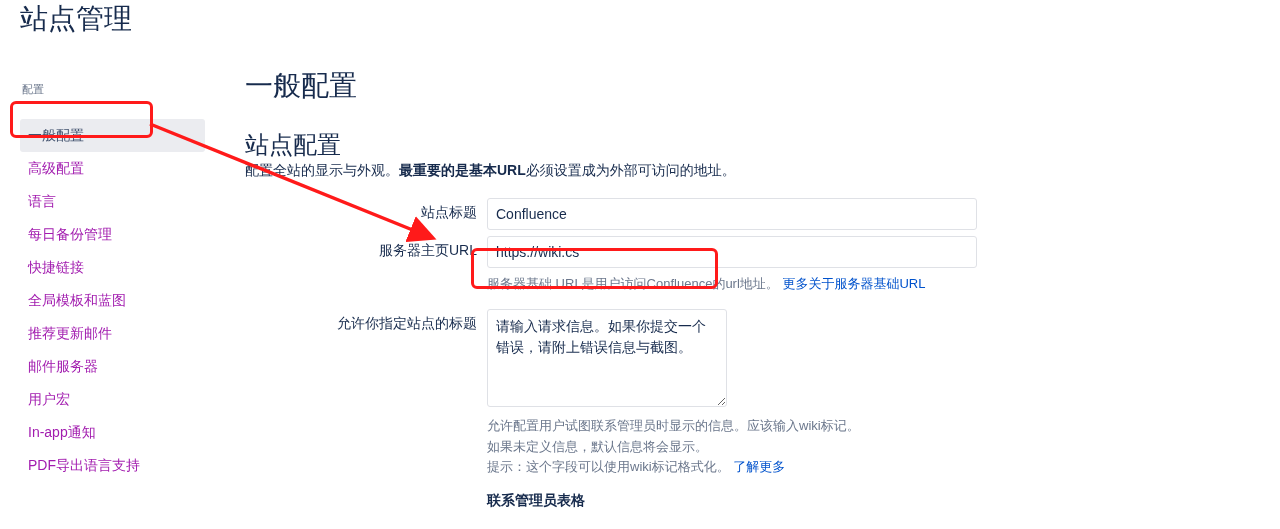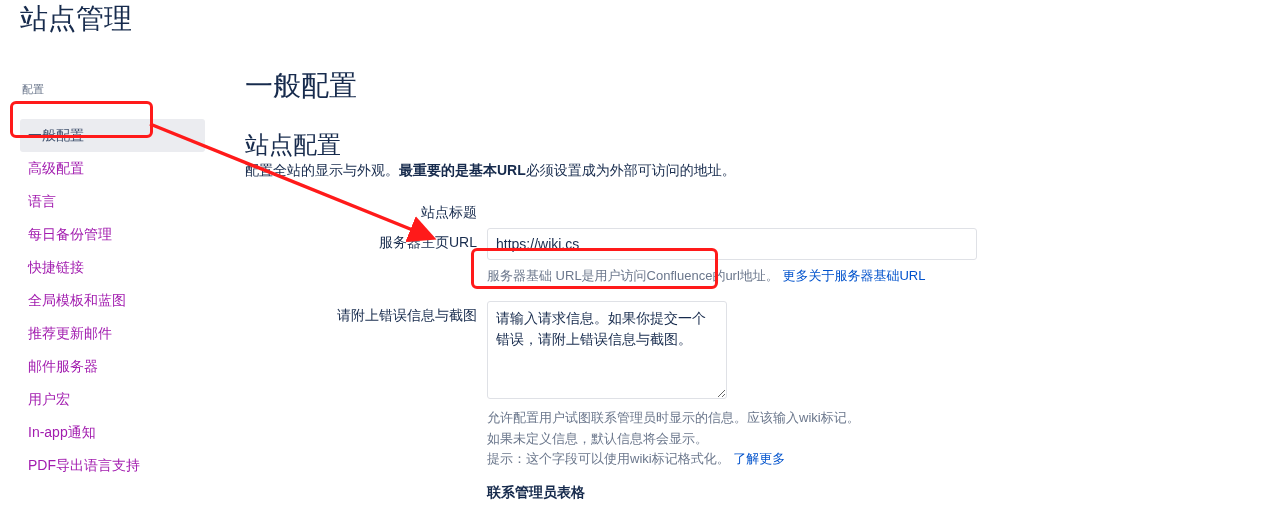--- a/index.html
+++ b/index.html
@@ -184,35 +184,38 @@
 
   <div class="main">
     <h1 class="main-title">一般配置</h1>
     <h2 class="section-title">站点配置</h2>
     <p class="section-desc">
       <span>配置全站的显示与外观。</span><b>最重要的是基本URL</b><span>必须设置成为外部可访问的地址。</span>
     </p>
 
     <div class="form-row">
       <div class="form-label">站点标题</div>
+      <div class="form-field">
+        <input type="text" value="Confluence" style="">
+      </div>
     </div>
 
     <div class="form-row">
       <div class="form-label">服务器主页URL</div>
       <div class="form-field">
         <input type="text" value="https://wiki.cs" style="">
       </div>
     </div>
     <div class="form-help">
       <span>服务器基础 URL是用户访问Confluence的url地址。</span>
       <span class="link">更多关于服务器基础URL</span>
     </div>
 
     <div class="form-row">
-      <div class="form-label">请附上错误信息与截图</div>
+      <div class="form-label">允许你指定站点的标题</div>
       <div class="form-field">
         <textarea style="">请输入请求信息。如果你提交一个错误，请附上错误信息与截图。</textarea>
       </div>
     </div>
     <div class="form-help">
       <span>允许配置用户试图联系管理员时显示的信息。应该输入wiki标记。</span><br>
       <span>如果未定义信息，默认信息将会显示。</span><br>
       <span>提示：这个字段可以使用wiki标记格式化。</span>
       <span class="link">了解更多</span>
     </div>

